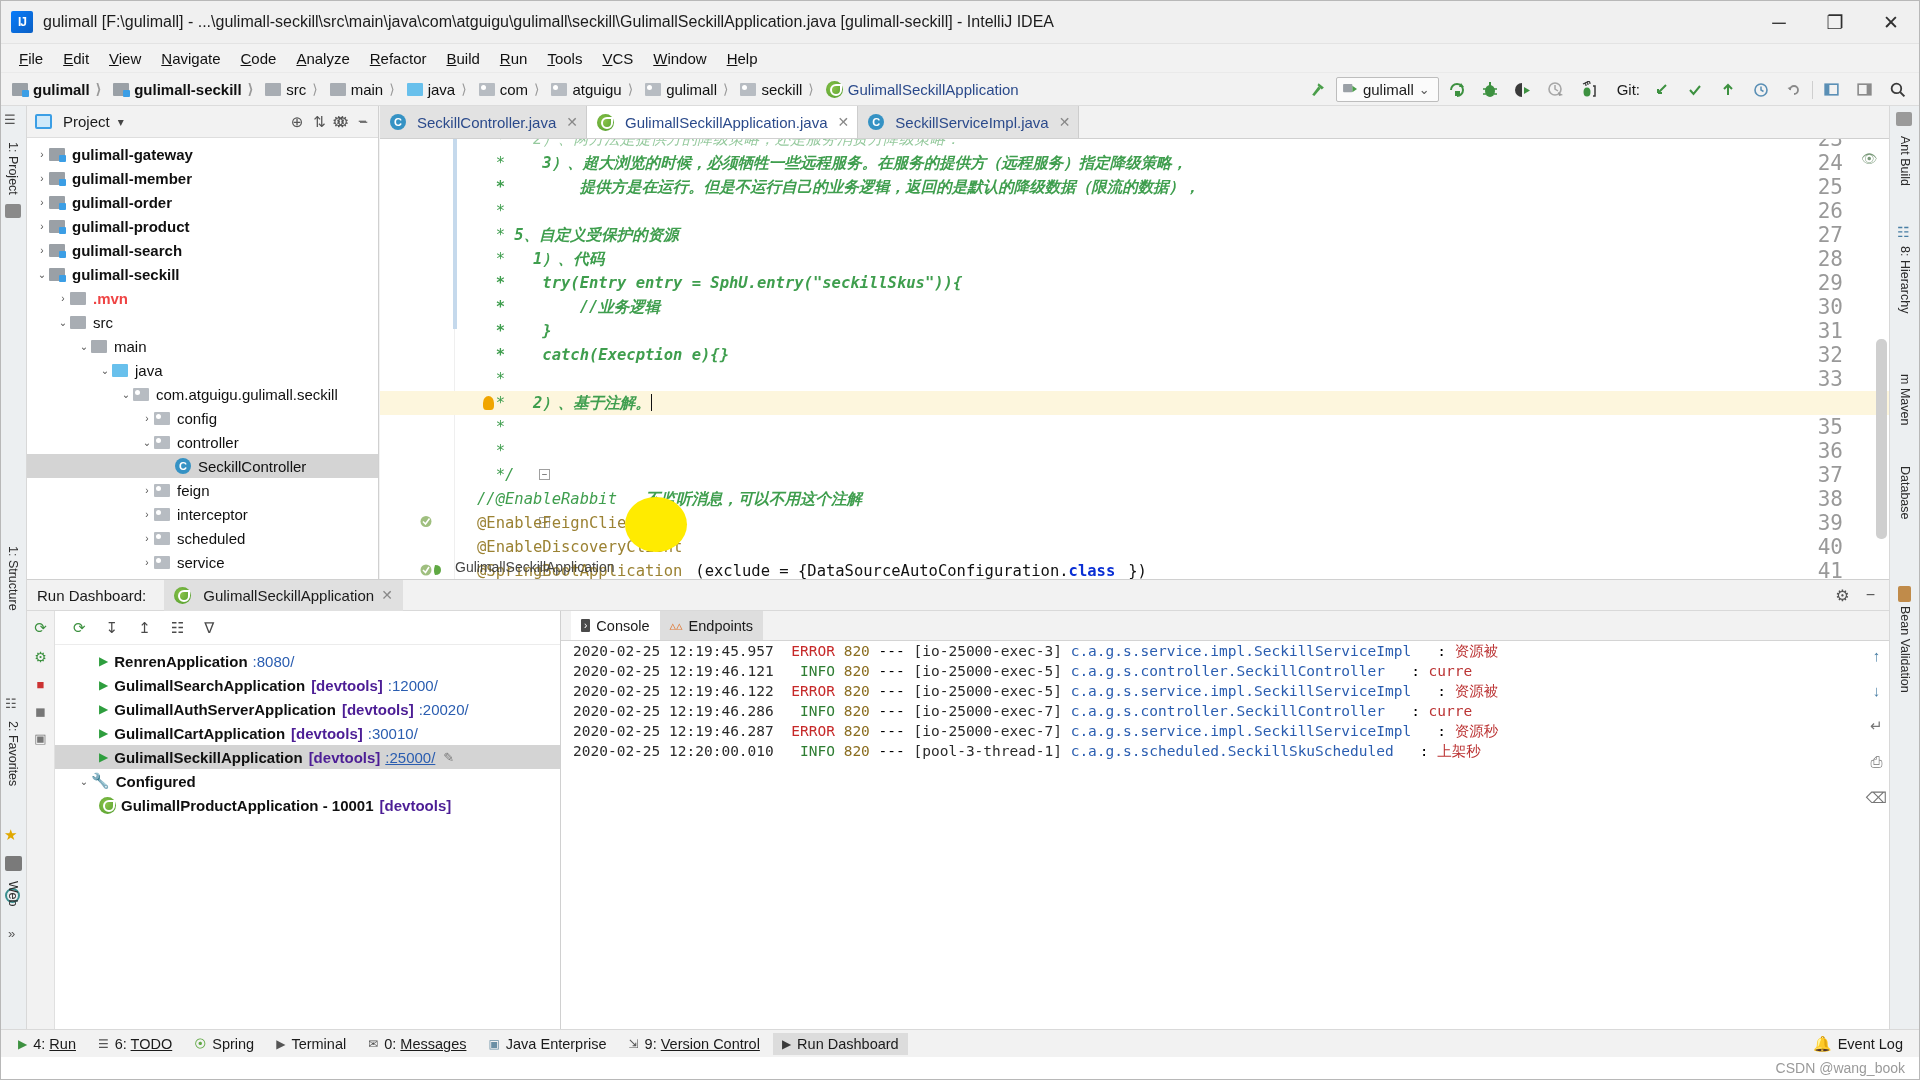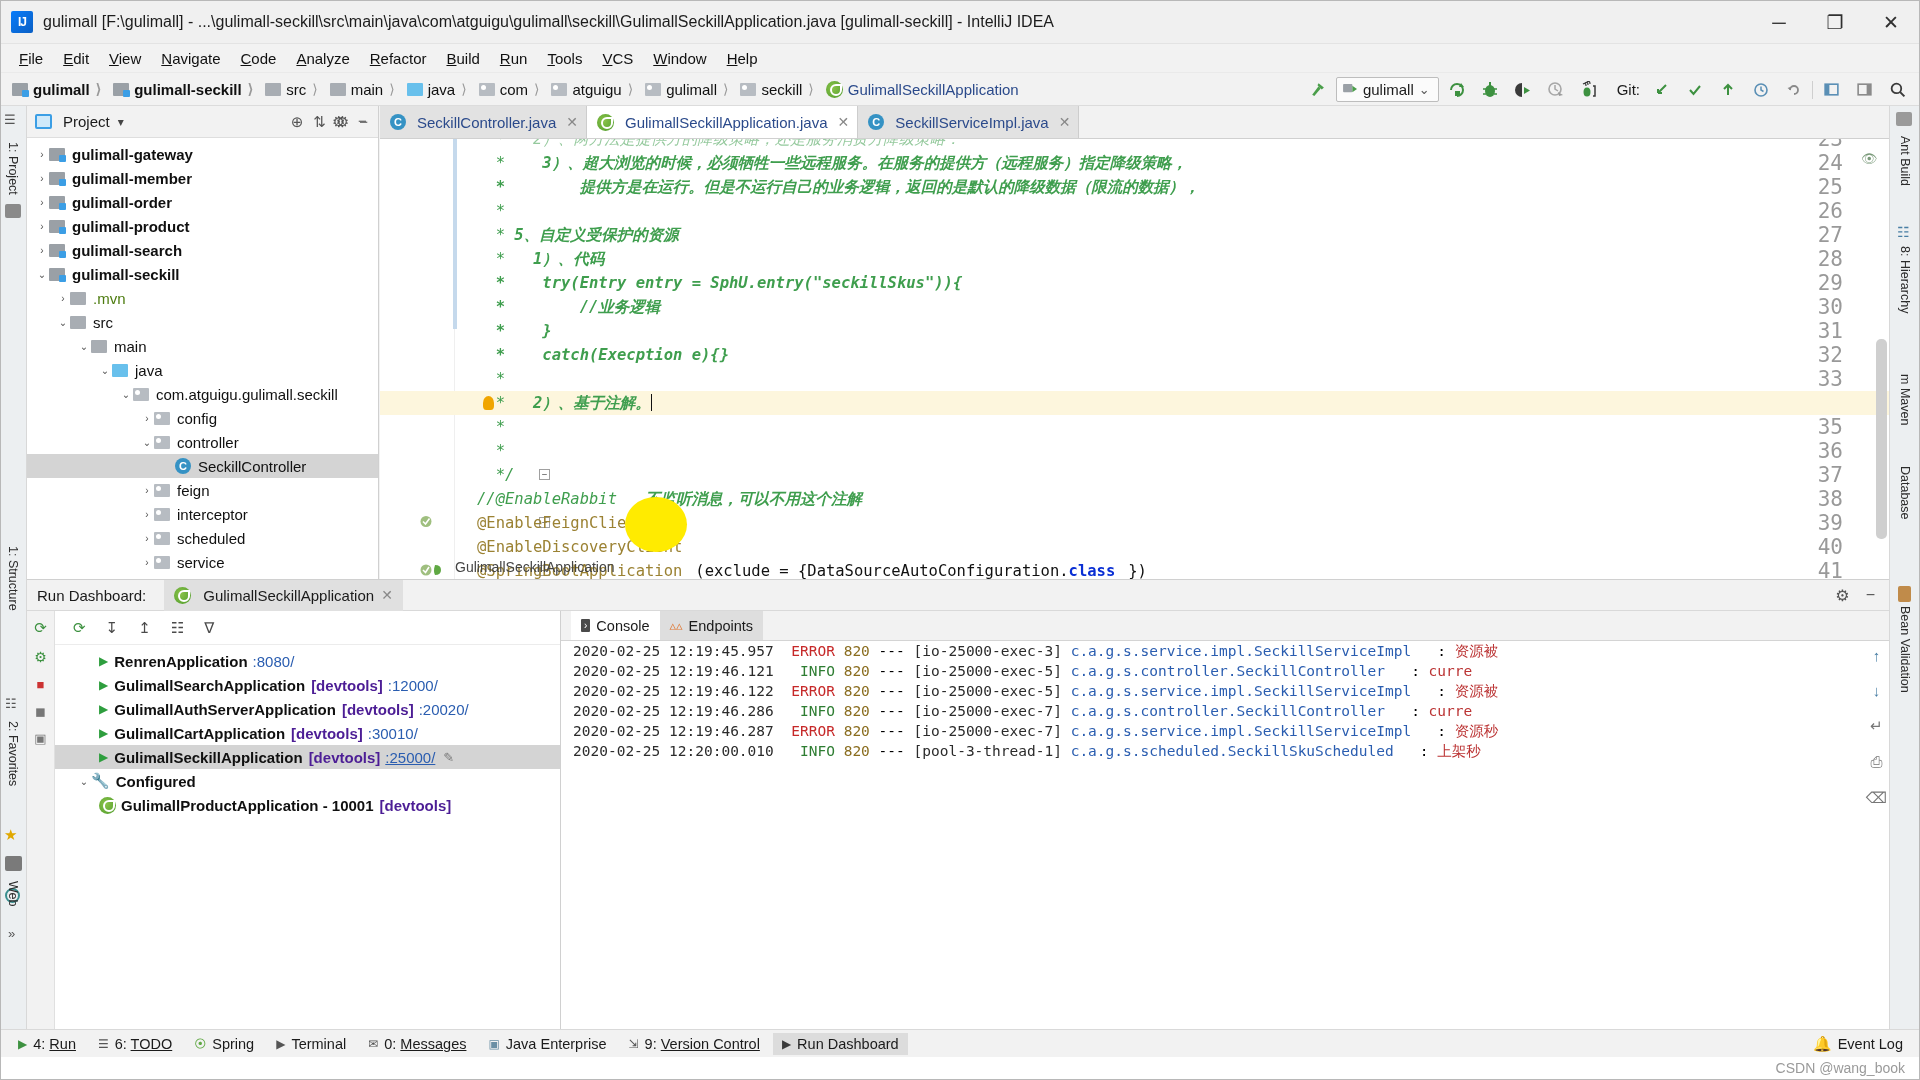--- a/index.html
+++ b/index.html
@@ -85,21 +85,21 @@
   .pp-title { font-size:15px; color:#1a1a1a; margin-left:11px; }
   .pp-hdr-icons { margin-left:auto; display:flex; align-items:center; gap:10px; padding-right:10px;}
   .pp-hdr-icons span { font-size:15px; color:#555; cursor:default; }
   .tree { padding-top:4px; font-size:15px; color:#101010; overflow:hidden; height:441px; }
   .tnode { height:24px; display:flex; align-items:center; white-space:nowrap; cursor:default; }
   .tnode.sel { background:#d4d4d4; }
   .arrow { width:14px; font-size:10px; color:#555; display:inline-flex;
       align-items:center; justify-content:center; flex:none; }
   .tnode.bold .tlabel { font-weight:bold; }
   .tlabel { margin-left:2px; }
-  .tlabel.gray { color:#4d7c0f; }
+  .tlabel.gray { color:#ef4444;font-weight:bold; }
 
   
   .editor-wrap { position:absolute; left:380px; top:106px; right:31px; height:473px;
       background:#fff; }
   .tabbar { height:33px; background:#f2f2f2; display:flex; align-items:flex-end;
       border-bottom:1px solid #d0d0d0; position:relative; }
   .etab { height:32px; display:flex; align-items:center; padding:0 8px 0 10px; gap:6px;
       font-size:15px; color:#1a1a1a; background:#e2e2e2; border-right:1px solid #cdcdcd;
       cursor:default; }
   .etab.active { background:#fff; }

